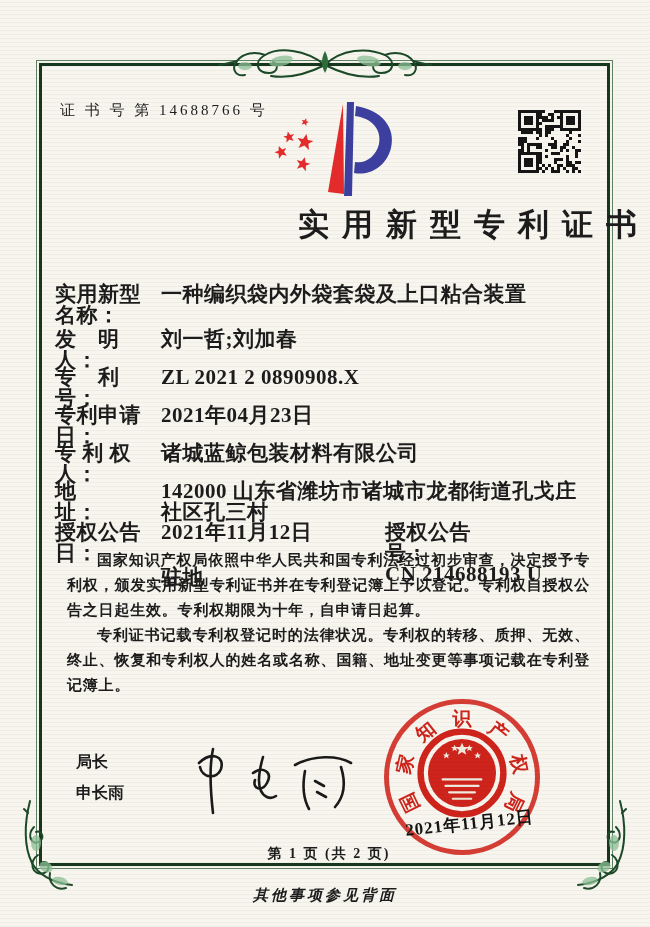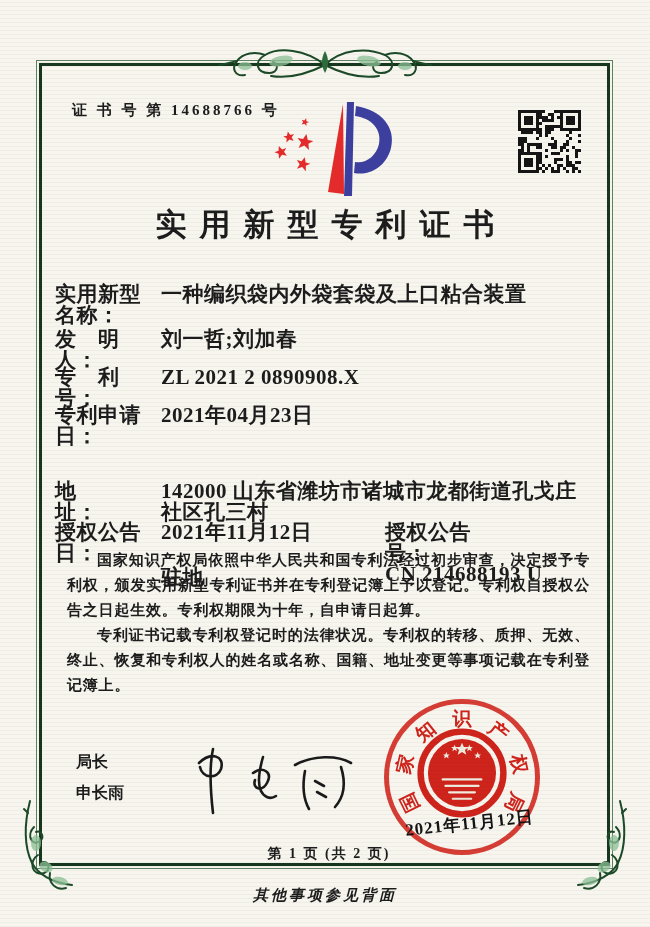--- a/index.html
+++ b/index.html
@@ -4,22 +4,22 @@
 <style>
   html,body{margin:0;padding:0;background:#e8e6df;}
   .page{
     position:relative;width:650px;height:927px;margin:0 auto;overflow:hidden;
     background:#f7f5ee;
     background-image:repeating-linear-gradient(0deg, rgba(120,150,125,0.08) 0 1px, transparent 1px 4px);
     font-family:"Liberation Serif","DejaVu Serif",serif;color:#1c1c1c;
   }
   .frame{position:absolute;left:36px;top:60px;right:37px;bottom:58px;border:1px solid #5d7f62;}
   .frame::before{content:"";position:absolute;inset:2px;border:3px solid #16361d;}
-  .cert-no{position:absolute;left:72px;top:101px;font-size:15px;font-weight:bold;letter-spacing:3px;text-align:right;}
-  .title{position:absolute;left:0;right:0;top:204px;text-align:center;font-size:31px;font-weight:bold;letter-spacing:13px;text-indent:13px;}
+  .cert-no{position:absolute;left:60px;top:101px;font-size:15px;font-weight:normal;letter-spacing:3px;text-align:right;}
+  .title{position:absolute;left:0;right:0;top:204px;text-align:right;font-size:31px;font-weight:bold;letter-spacing:13px;text-indent:13px;}
   .field{position:absolute;left:55px;right:42px;font-size:21px;font-weight:600;letter-spacing:0.5px;line-height:21px;}
   .field .lbl{display:inline-block;width:106px;vertical-align:top;}
   .field .val{display:inline-block;vertical-align:top;max-width:430px;}
   .val2{display:block;margin-left:106px;margin-top:44px;}
   .grant-no{position:absolute;left:330px;top:0;}
   .grant-no .lbl{width:100px;}
   .body-text{position:absolute;left:67px;right:60px;top:548px;font-size:15px;font-weight:600;line-height:25px;letter-spacing:0.8px;text-align:justify;}
   .body-text p{margin:0;text-indent:2em;}
   .signer{position:absolute;left:76px;top:746px;font-size:16px;font-weight:600;line-height:31px;}
   .signature{position:absolute;left:183px;top:733px;}
@@ -566,20 +566,23 @@
   </div>
   <div class="field" style="top:329px">
     <span class="lbl">发　明　人：</span><span class="val">刘一哲;刘加春</span>
   </div>
   <div class="field" style="top:367px">
     <span class="lbl">专　利　号：</span><span class="val">ZL 2021 2 0890908.X</span>
   </div>
   <div class="field" style="top:405px">
     <span class="lbl">专利申请日：</span><span class="val">2021年04月23日</span>
   </div>
+  <div class="field" style="top:443px">
+    <span class="lbl">专 利 权 人：</span><span class="val">诸城蓝鲸包装材料有限公司</span>
+  </div>
   <div class="field" style="top:481px">
     <span class="lbl">地　　　址：</span><span class="val">142000 山东省潍坊市诸城市龙都街道孔戈庄社区孔三村</span>
     <span class="val2">驻地</span>
   </div>
   <div class="field" style="top:522px">
     <span class="lbl">授权公告日：</span><span class="val">2021年11月12日</span>
     <span class="grant-no">
       <span class="lbl">授权公告号：</span><span class="val">CN 214688193 U</span>
     </span>
   </div>

